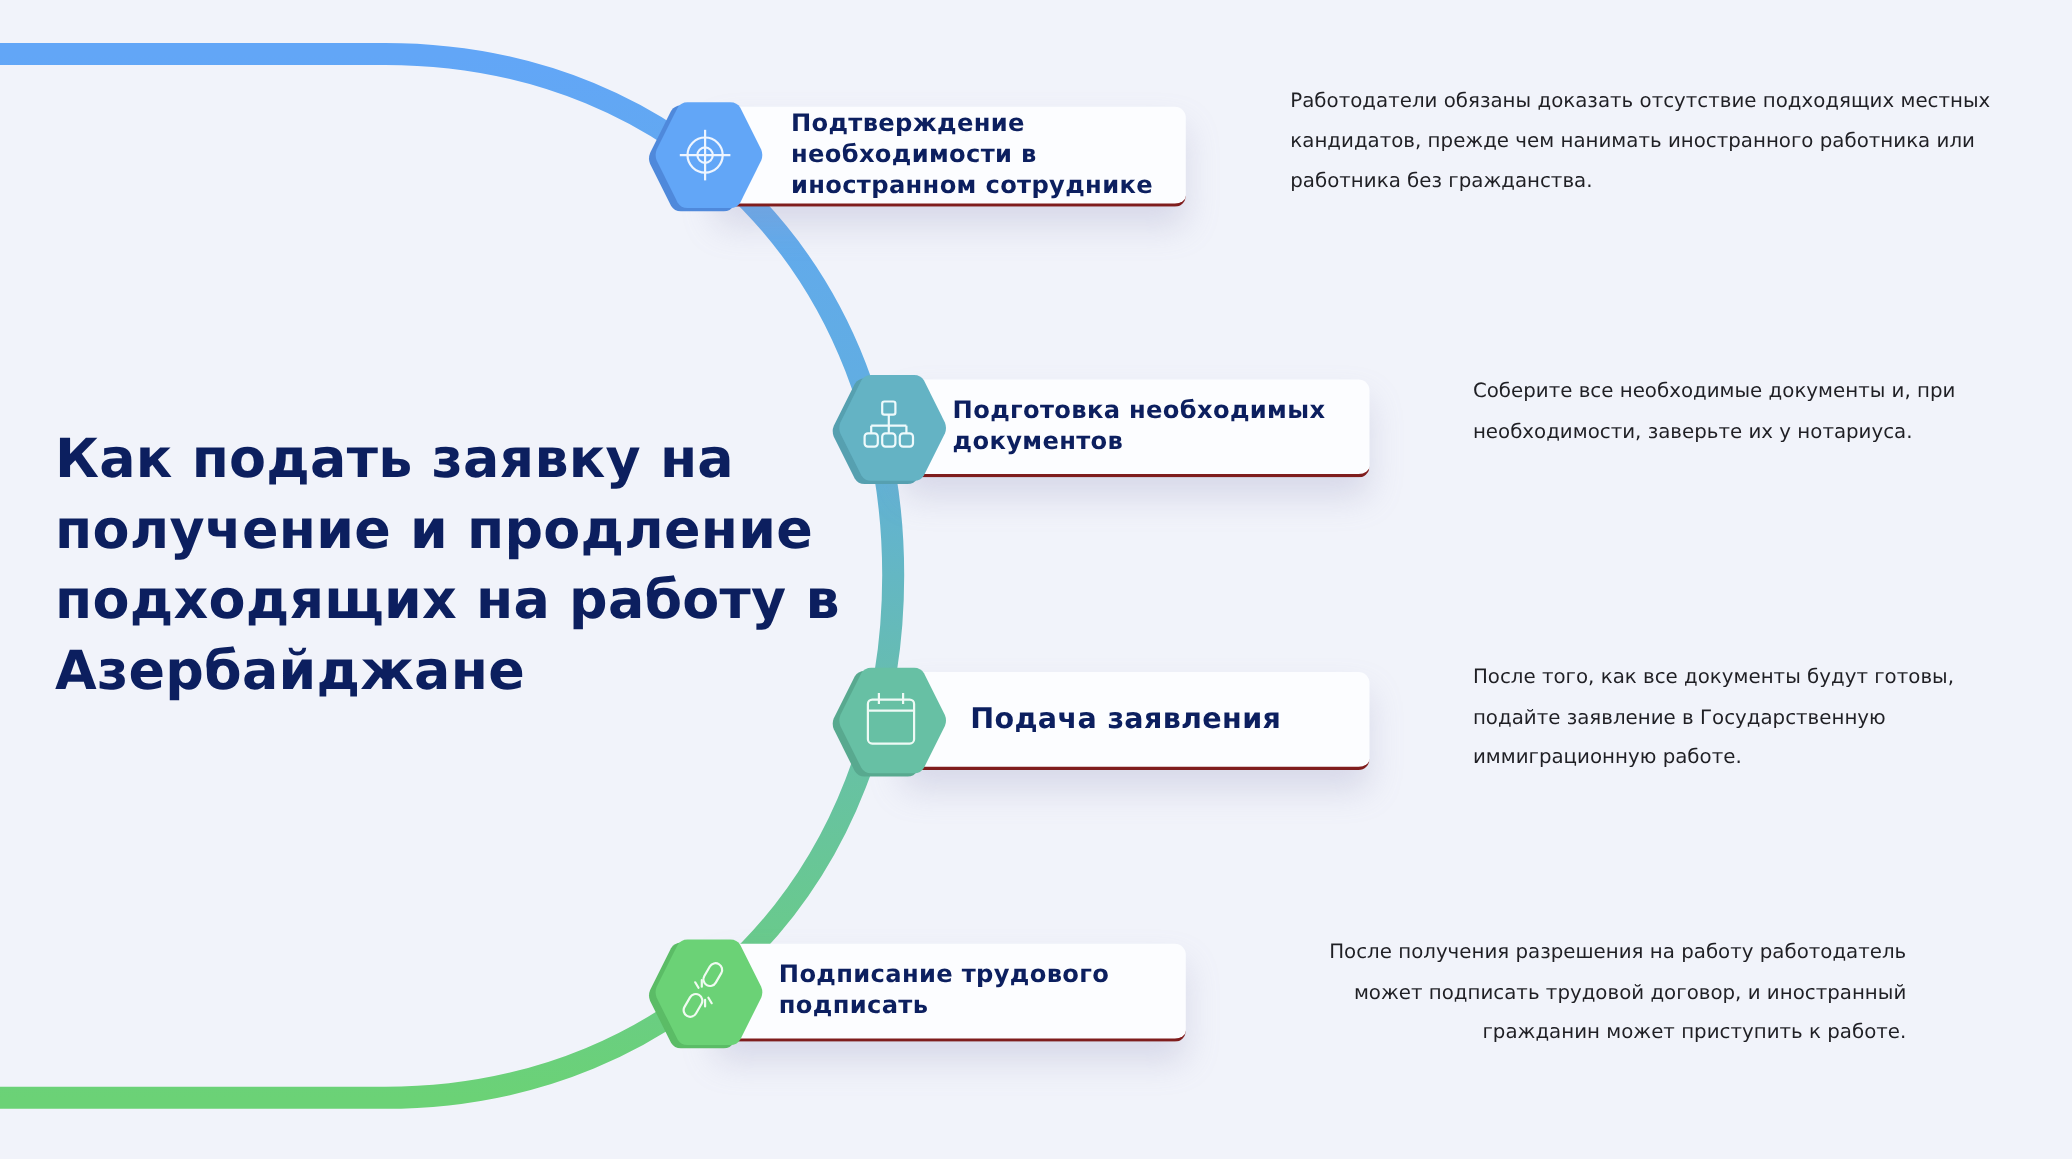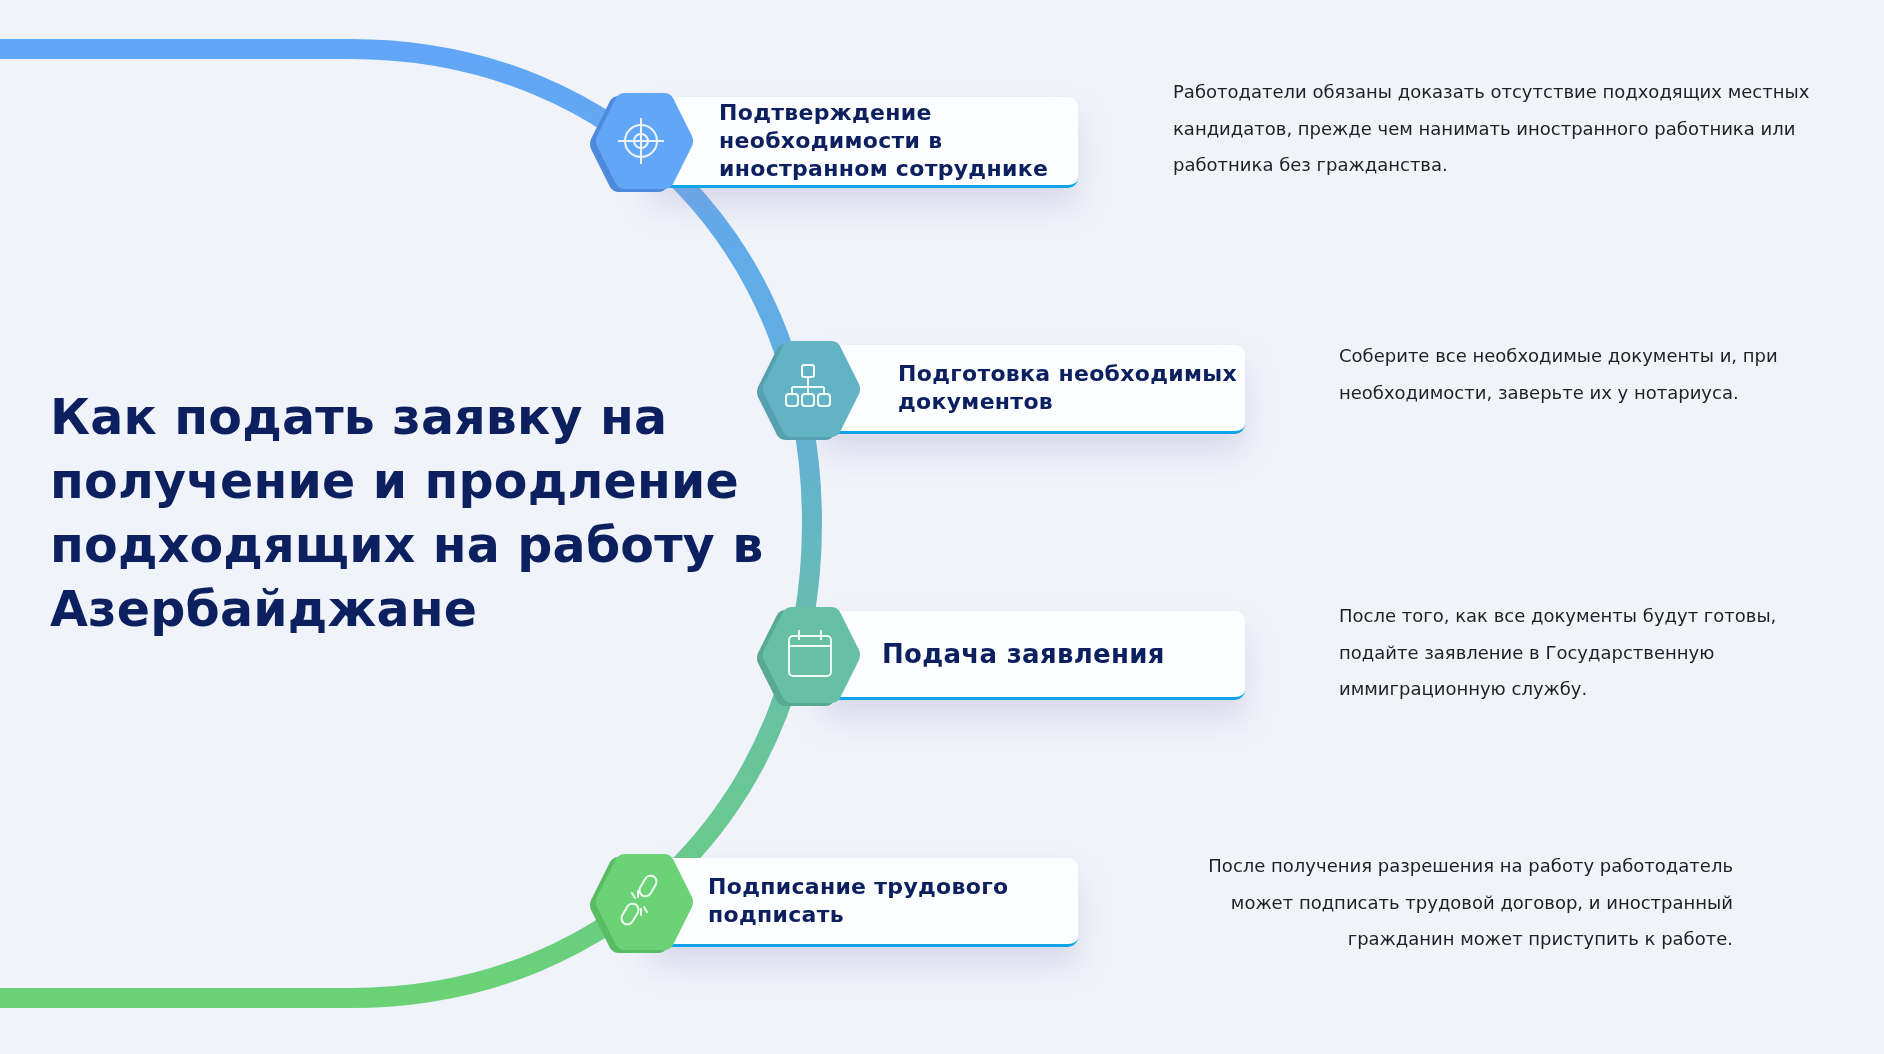--- a/index.html
+++ b/index.html
@@ -13,21 +13,21 @@
     .title {
       position: absolute; left: 50px; top: 386px; width: 760px;
       font-family: "DejaVu Sans", sans-serif;
       font-weight: bold; font-size: 49px; line-height: 64px;
       color: #0c1f5f; margin: 0; letter-spacing: 0.2px;
     }
     .step { position: absolute; }
     .card {
       position: absolute; background: #fcfdff;
       border-radius: 10px;
-      border-bottom: 3px solid #0ea5e9;
+      border-bottom: 3px solid #7f1d1d;
       box-shadow: 0 18px 30px rgba(150,150,190,0.28);
       display: flex; align-items: center;
     }
     .card-text {
       font-family: "DejaVu Sans", sans-serif; font-weight: bold;
       color: #0c1f5f; font-size: 22px; line-height: 28px;
       letter-spacing: 0.3px;
     }
     .card-text.big { font-size: 26px; line-height: 32px; }
     .hex { position: absolute; width: 108px; height: 98px; }
@@ -68,21 +68,21 @@
         <line x1="55" y1="26" x2="55" y2="72"></line>
         <line x1="32" y1="49" x2="78" y2="49"></line>
       </g>
     </svg>
   </div>
   <p class="desc" style="left:1173px; top:74px; width:660px;">Работодатели обязаны доказать отсутствие подходящих местных кандидатов, прежде чем нанимать иностранного работника или работника без гражданства.</p>
 </div>
 
 <div class="step">
   <div class="card" style="left:820px; top:345px; width:425px; height:86px;">
-    <div class="card-text" style="margin-left:78px;">Подготовка необходимых документов</div>
+    <div class="card-text" style="margin-left:46px;">Подготовка необходимых документов</div>
   </div>
   <div class="hex" style="left:753px; top:340px;">
     <svg width="108" height="100" viewBox="0 0 108 100">
       <path d="M30 6 Q33 1 39 1 L78 1 Q84 1 87 6 L106 44 Q108 49 106 54 L87 92 Q84 97 78 97 L39 97 Q33 97 30 92 L11 54 Q9 49 11 44 Z" fill="#56a0b0" transform="translate(-6,3)"></path>
       <path d="M30 6 Q33 1 39 1 L78 1 Q84 1 87 6 L106 44 Q108 49 106 54 L87 92 Q84 97 78 97 L39 97 Q33 97 30 92 L11 54 Q9 49 11 44 Z" fill="#64b3c4"></path>
       <g fill="none" stroke="#eefafc" stroke-width="2">
         <rect x="49" y="25" width="12" height="12" rx="2"></rect>
         <line x1="55" y1="37" x2="55" y2="47"></line>
         <line x1="39" y1="47" x2="71" y2="47"></line>
         <line x1="39" y1="47" x2="39" y2="54"></line>
@@ -106,21 +106,21 @@
       <path d="M30 6 Q33 1 39 1 L78 1 Q84 1 87 6 L106 44 Q108 49 106 54 L87 92 Q84 97 78 97 L39 97 Q33 97 30 92 L11 54 Q9 49 11 44 Z" fill="#58a98f" transform="translate(-6,3)"></path>
       <path d="M30 6 Q33 1 39 1 L78 1 Q84 1 87 6 L106 44 Q108 49 106 54 L87 92 Q84 97 78 97 L39 97 Q33 97 30 92 L11 54 Q9 49 11 44 Z" fill="#67c0a4"></path>
       <g fill="none" stroke="#eefaf5" stroke-width="2">
         <rect x="36" y="30" width="42" height="40" rx="4"></rect>
         <line x1="36" y1="40" x2="78" y2="40"></line>
         <line x1="46" y1="24" x2="46" y2="34"></line>
         <line x1="68" y1="24" x2="68" y2="34"></line>
       </g>
     </svg>
   </div>
-  <p class="desc" style="left:1339px; top:598px; width:480px;">После того, как все документы будут готовы, подайте заявление в Государственную иммиграционную службу.</p>
+  <p class="desc" style="left:1339px; top:598px; width:480px;">После того, как все документы будут готовы, подайте заявление в Государственную иммиграционную работе.</p>
 </div>
 
 <div class="step">
   <div class="card" style="left:650px; top:858px; width:428px; height:86px;">
     <div class="card-text" style="margin-left:58px;">Подписание трудового подписать</div>
   </div>
   <div class="hex" style="left:586px; top:853px;">
     <svg width="108" height="100" viewBox="0 0 108 100">
       <path d="M30 6 Q33 1 39 1 L78 1 Q84 1 87 6 L106 44 Q108 49 106 54 L87 92 Q84 97 78 97 L39 97 Q33 97 30 92 L11 54 Q9 49 11 44 Z" fill="#5bbc66" transform="translate(-6,3)"></path>
       <path d="M30 6 Q33 1 39 1 L78 1 Q84 1 87 6 L106 44 Q108 49 106 54 L87 92 Q84 97 78 97 L39 97 Q33 97 30 92 L11 54 Q9 49 11 44 Z" fill="#6bd276"></path>

